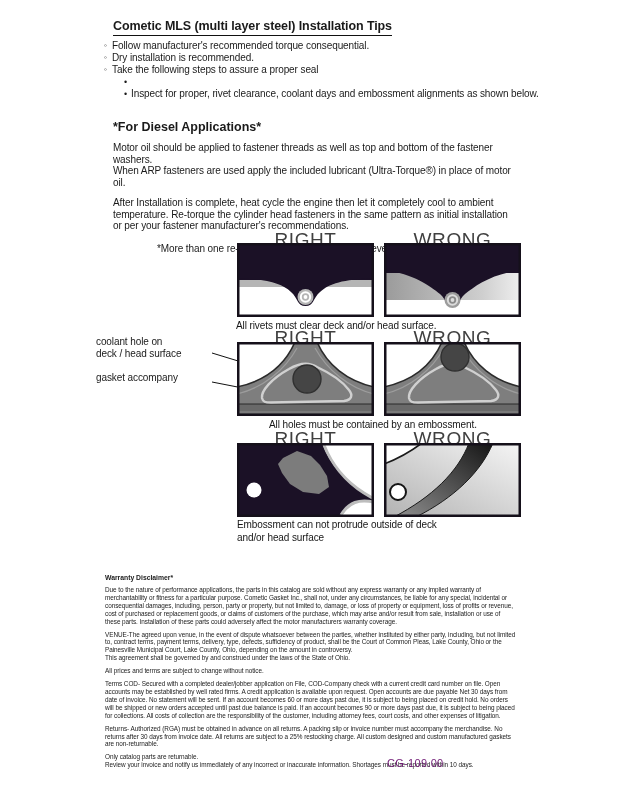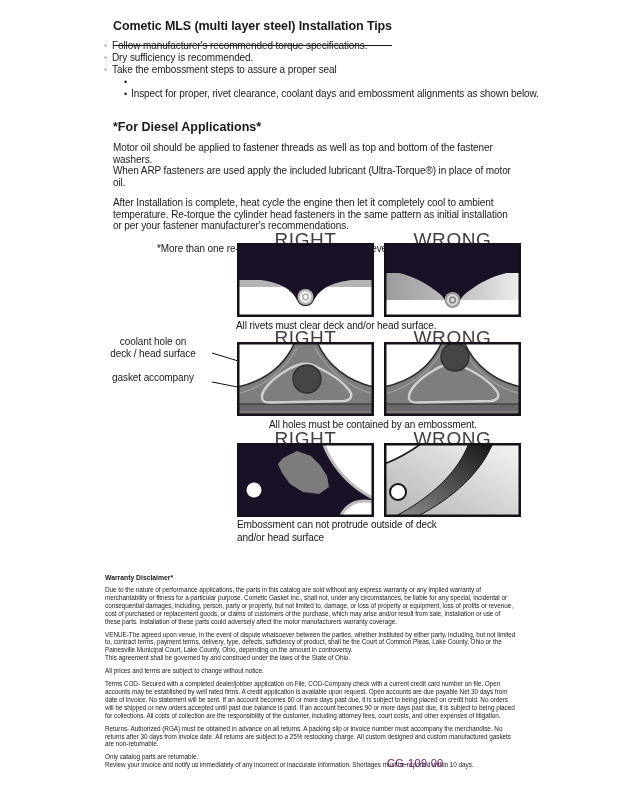--- a/index.html
+++ b/index.html
@@ -6,65 +6,65 @@
   .page {
     position:relative; width:618px; height:800px; overflow:hidden;
     background:#fff; color:var(--c-text,#1a1a1a);
     font-family:"Liberation Sans", sans-serif;
   }
   .abs { position:absolute; }
   .preline { white-space:pre-line; }
 
   .title {
     font-weight:bold; font-size:12.5px; letter-spacing:-0.1px;
-    border-bottom:1.6px solid #111; padding-bottom:12px;
+    border-bottom:1.6px solid #111; padding-bottom:2px;
   }
 
   .brow { display:flex; font-size:10px; line-height:12px; letter-spacing:-0.1px; }
   .bmk  { width:8px; font-size:8px; line-height:12px; }
   .sub  { margin-left:20px; }
   .bmk2 { width:7px; font-size:9px; line-height:12px; }
 
   .dheading { font-weight:bold; font-size:12.5px; margin:0 0 8px 0; }
   .dpara { font-size:10px; line-height:11.7px; letter-spacing:-0.1px; margin:0 0 8px 0; width:400px; }
   .dnote { font-size:10px; letter-spacing:-0.1px; margin-top:11px;margin-left:44px; }
 
   .rw-label { width:137px; text-align:center; font-size:19px; letter-spacing:0.6px; color:#404040; }
   .panel { display:block; }
   .caption { font-size:10px; letter-spacing:-0.1px; line-height:12.5px; color:#161616; }
 
-  .annot { width:114px; text-align:center; font-size:10px; line-height:12px; letter-spacing:-0.1px; }
+  .annot { width:114px; text-align:left; font-size:10px; line-height:12px; letter-spacing:-0.1px; }
 
   .fine-wrap { width:412px; }
   .fine-h { font-weight:bold; font-size:6.8px; margin:0 0 5px 0; }
   .fine { font-size:6.4px; line-height:7.9px; letter-spacing:-0.05px; margin:0 0 5px 0; color:#222; }
 
   .pagecode { font-size:11px; letter-spacing:0.3px; color:#701a75; }
 </style>
 </head>
 <body>
 
 <div class="page">
 
   <div class="abs" style="left:113px; top:16px;">
     <span class="title">Cometic MLS (multi layer steel) Installation Tips</span>
   </div>
 
   <div class="abs" style="left:104px; top:40px;">
     <div class="brow">
       <span class="bmk">◦</span>
-      <span>Follow manufacturer's recommended torque specifications.</span>
+      <span>Follow manufacturer's recommended torque consequential.</span>
     </div>
     <div class="brow">
       <span class="bmk">◦</span>
-      <span>Dry sufficiency is recommended.</span>
+      <span>Dry installation is recommended.</span>
     </div>
     <div class="brow">
       <span class="bmk">◦</span>
-      <span>Take the embossment steps to assure a proper seal</span>
+      <span>Take the following steps to assure a proper seal</span>
     </div>
     <div class="brow sub">
       <span class="bmk2">•</span>
     </div>
     <div class="brow sub">
       <span class="bmk2">•</span>
       <span>Inspect for proper, rivet clearance, coolant days and embossment alignments as shown below.</span>
     </div>
   </div>
 

